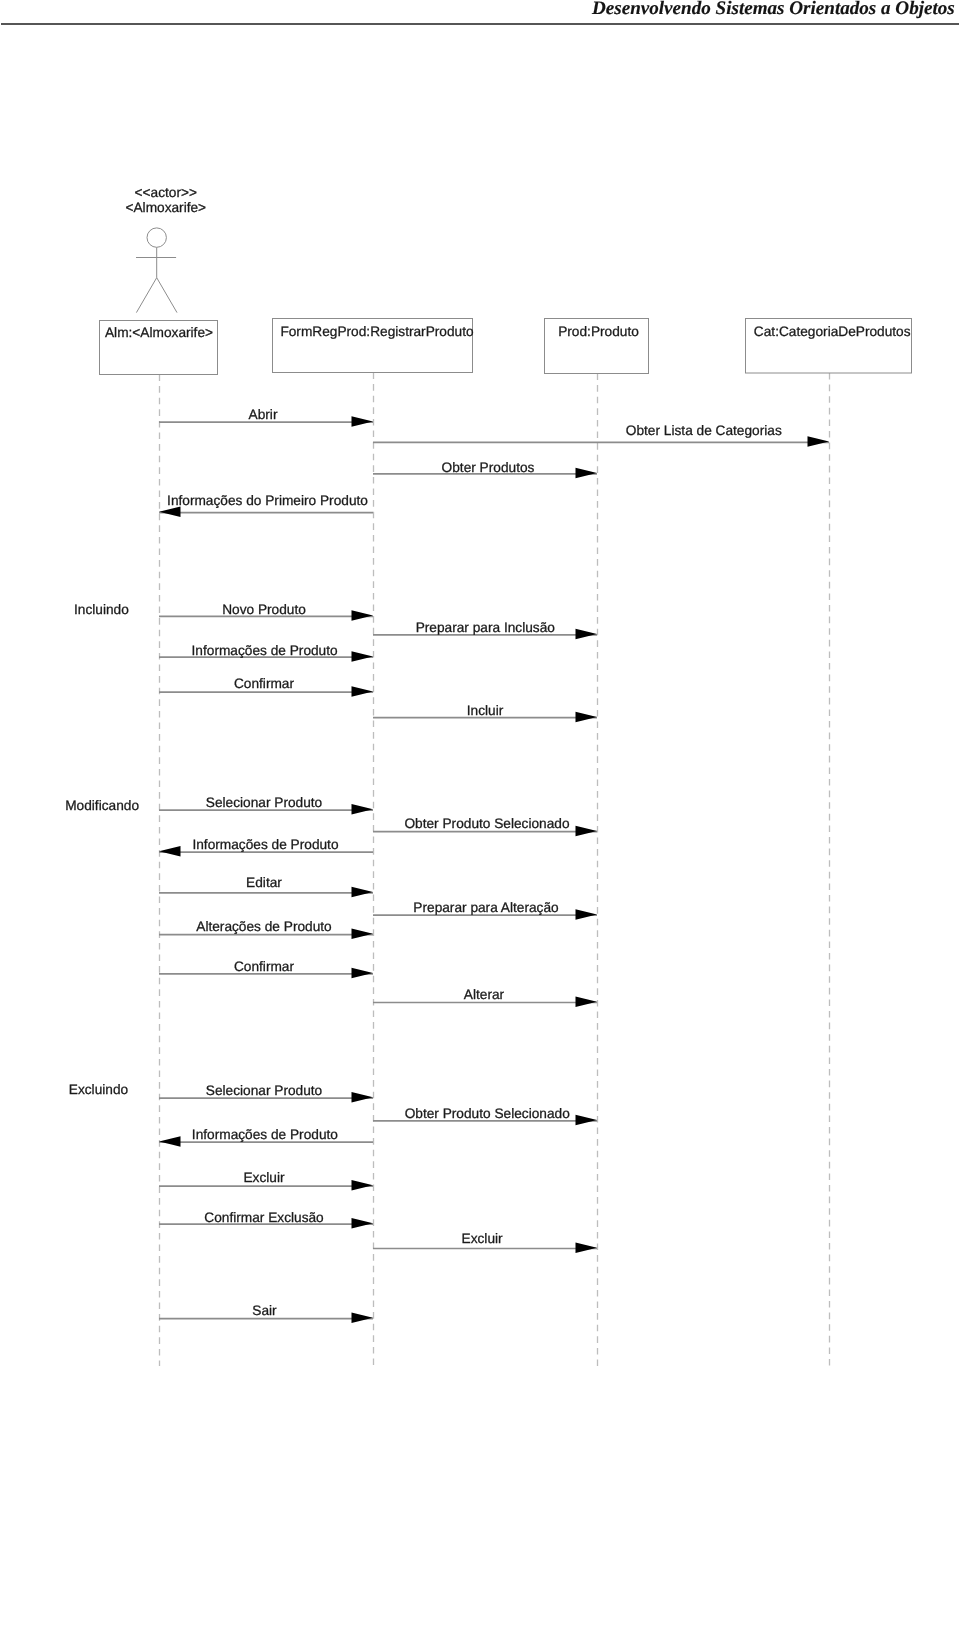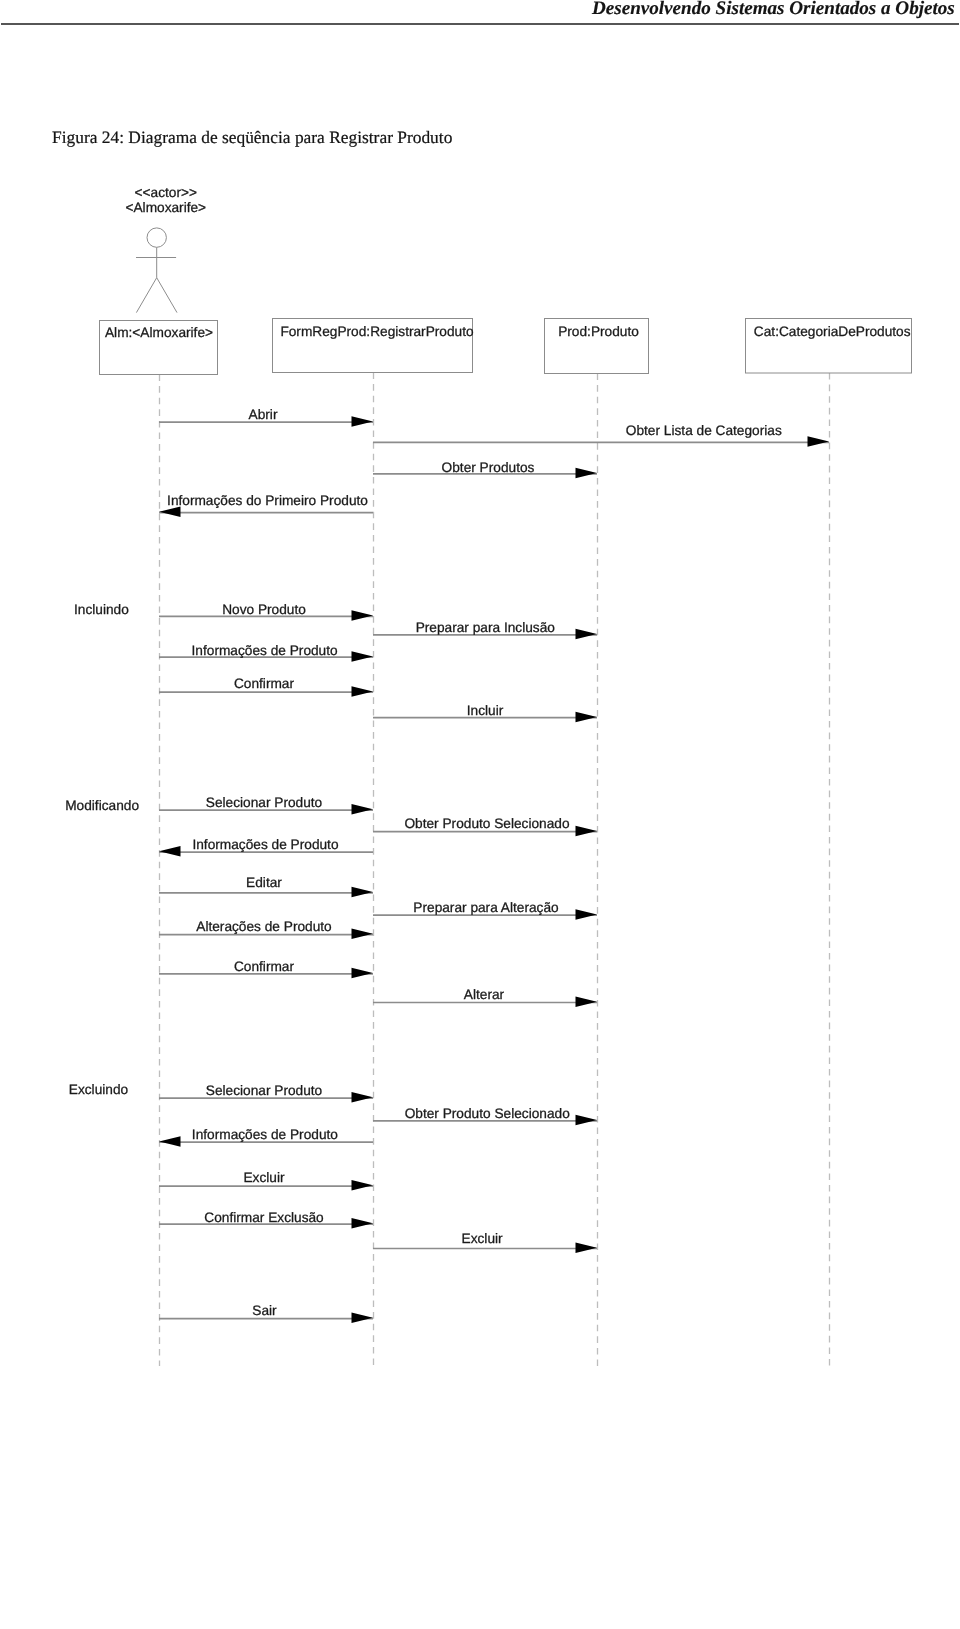--- a/index.html
+++ b/index.html
@@ -14,21 +14,20 @@
   svg.diagram text{font-family:"Liberation Sans",sans-serif;fill:#1a1a1a;stroke:#1a1a1a;stroke-width:0.28px;paint-order:stroke fill;-webkit-font-smoothing:antialiased;text-rendering:geometricPrecision;}
   .hdr-text,.fig-caption,.page-num{will-change:opacity;}
   svg.diagram{will-change:opacity;}
 </style>
 </head>
 <body>
 
 <div class="page">
   <div class="hdr-text">Desenvolvendo Sistemas Orientados a Objetos</div>
   <div class="hdr-rule"></div>
-  <div class="fig-caption">Figura 24: Diagrama de seqüência para Registrar Produto</div>
   <div class="page-num">67</div>
   <svg class="diagram" id="seq" width="960" height="1420" viewBox="0 0 960 1420">
       <line x1="159.5" y1="374.5" x2="159.5" y2="1366" stroke="#bdbdbd" stroke-width="1.3" stroke-dasharray="6.6 5"></line>
       <line x1="373.5" y1="372.5" x2="373.5" y2="1366" stroke="#bdbdbd" stroke-width="1.3" stroke-dasharray="6.6 5"></line>
       <line x1="597.5" y1="373.5" x2="597.5" y2="1366" stroke="#bdbdbd" stroke-width="1.3" stroke-dasharray="6.6 5"></line>
       <line x1="829.5" y1="373" x2="829.5" y2="1366" stroke="#bdbdbd" stroke-width="1.3" stroke-dasharray="6.6 5"></line>
       <g>
         <circle cx="156.7" cy="237.6" r="9.7" fill="none" stroke="#8c8c8c" stroke-width="1"></circle>
         <line x1="156.7" y1="247.4" x2="156.7" y2="277.7" stroke="#8c8c8c" stroke-width="1"></line>
         <line x1="136" y1="257.5" x2="176.1" y2="257.5" stroke="#8c8c8c" stroke-width="1"></line>

